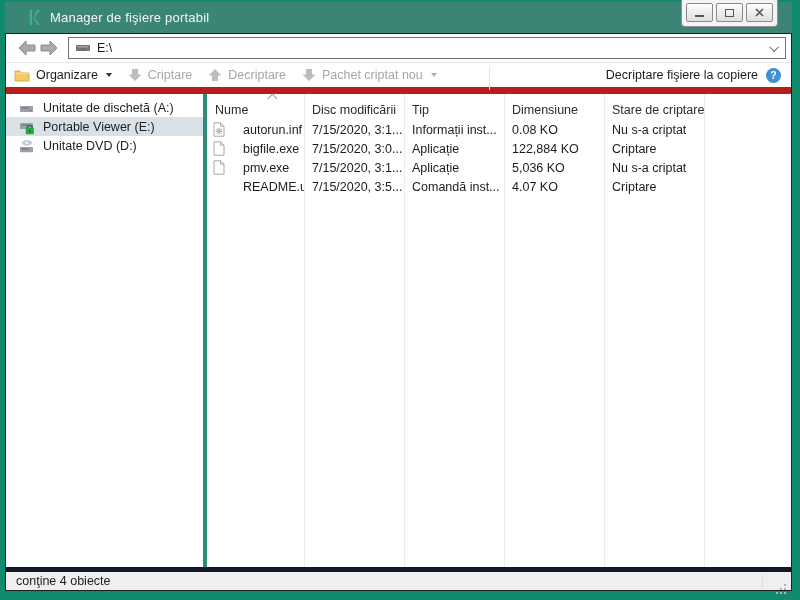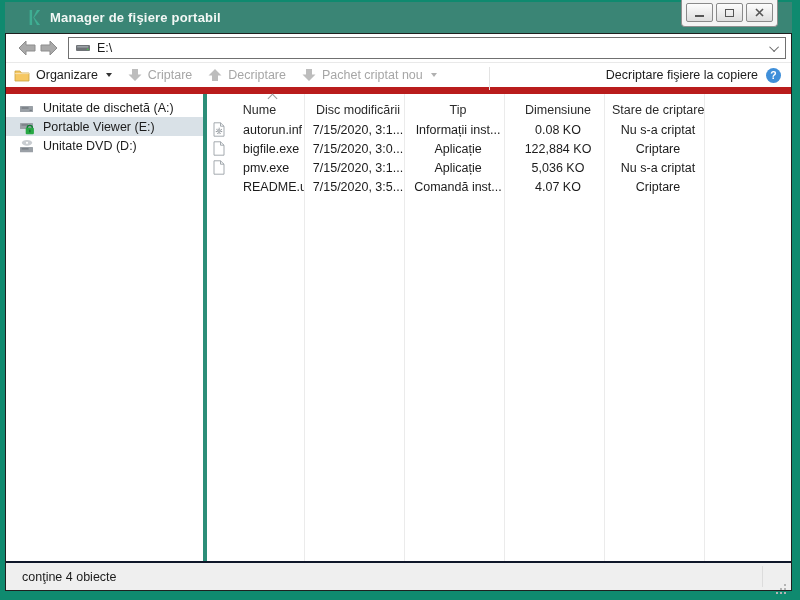--- a/index.html
+++ b/index.html
@@ -6,21 +6,21 @@
   html,body { width:800px; height:600px; overflow:hidden;
     font-family:"Liberation Sans", sans-serif; font-size:12.5px; color:#1c1c1c; }
 
   .window { position:relative; width:800px; height:600px;
     background:#0f8a6f; padding:2px 8px 9px 5px; }
 
   
   .titlebar { position:relative; height:31px; background:#3a8575;
     display:flex; align-items:center; padding-left:24px; }
   .k-logo { width:12px; height:15px; margin-right:9px; }
-  .title-text { color:#f2f7f5; font-weight:bold; font-size:13px; letter-spacing:.2px; }
+  .title-text { color:#f2f7f5; font-weight:normal; font-size:13px; letter-spacing:.2px; }
   .win-controls { position:absolute; top:-2px; right:14px; height:27px;
     background:#f4f4f4; border:1px solid #8f8f8f; border-top:none;
     border-radius:0 0 4px 4px; display:flex; align-items:center; gap:3px; padding:2px 4px 3px; }
   .wc-btn { width:27px; height:19px; border:1px solid #8a8a8a; border-radius:2px;
     background:linear-gradient(#fdfdfd,#dedede); display:flex; align-items:center;
     justify-content:center; cursor:default; }
   .min-glyph { width:9px; height:0; border-bottom:2px solid #555; margin-top:6px; }
   .max-glyph { width:9px; height:8px; border:1.5px solid #555; }
   .close-glyph { width:9px; height:9px; }
 
@@ -59,32 +59,32 @@
   .side-item { height:19px; display:flex; align-items:center; gap:8px; padding-left:13px;
     white-space:nowrap; }
   .side-item.selected { background:#d9e1e7; }
   .side-item svg { flex:none; }
   .splitter { width:4px; background:#2c8e78; flex:none; }
 
   .filelist { flex:1; position:relative; min-width:0; }
   .col-line { position:absolute; top:0; bottom:0; width:1px; background:#ebebeb; }
   .flex-table { position:relative; }
   .frow { display:grid; grid-template-columns:97px 100px 100px 100px 100px 1fr;
-    height:19px; align-items:center;text-align:center; }
+    height:19px; align-items:center; }
   .fheader { height:26px; padding-top:5px; }
   .fheader .cell { color:#2b2b2b; }
   .cell { padding-left:8px; white-space:nowrap; overflow:hidden; }
   .name-cell { display:flex; align-items:center; gap:17px; padding-left:6px; }
   .name-cell .icon-slot { width:13px; height:16px; flex:none; display:flex; align-items:center; }
   .sort-caret { position:absolute; top:1px; left:62px; width:7px; height:7px;
     border-left:1.5px solid #9a9a9a; border-top:1.5px solid #9a9a9a; transform:rotate(45deg); }
 
   
-  .statusbar { height:29px; background:#efefef; border-top:2px solid #0f172a;
-    display:flex; align-items:center; padding-left:16px; flex:none; position:relative; }
+  .statusbar { height:23px; background:#efefef; border-top:5px solid #0f172a;
+    display:flex; align-items:center; padding-left:10px; flex:none; position:relative; }
   .sb-sep { position:absolute; right:28px; top:3px; bottom:3px; width:1px; background:#dcdcdc; }
   .grip { position:absolute; right:5px; bottom:4px; width:2px; height:2px; background:#b4b4b4;
     box-shadow:0 8px 0 #b4b4b4, -4px 8px 0 #b4b4b4, -8px 8px 0 #b4b4b4,
                0 4px 0 #b4b4b4, -4px 4px 0 #b4b4b4, 0 0 0 #b4b4b4; }
 </style>
 </head>
 <body>
 
 <div class="window">
 

